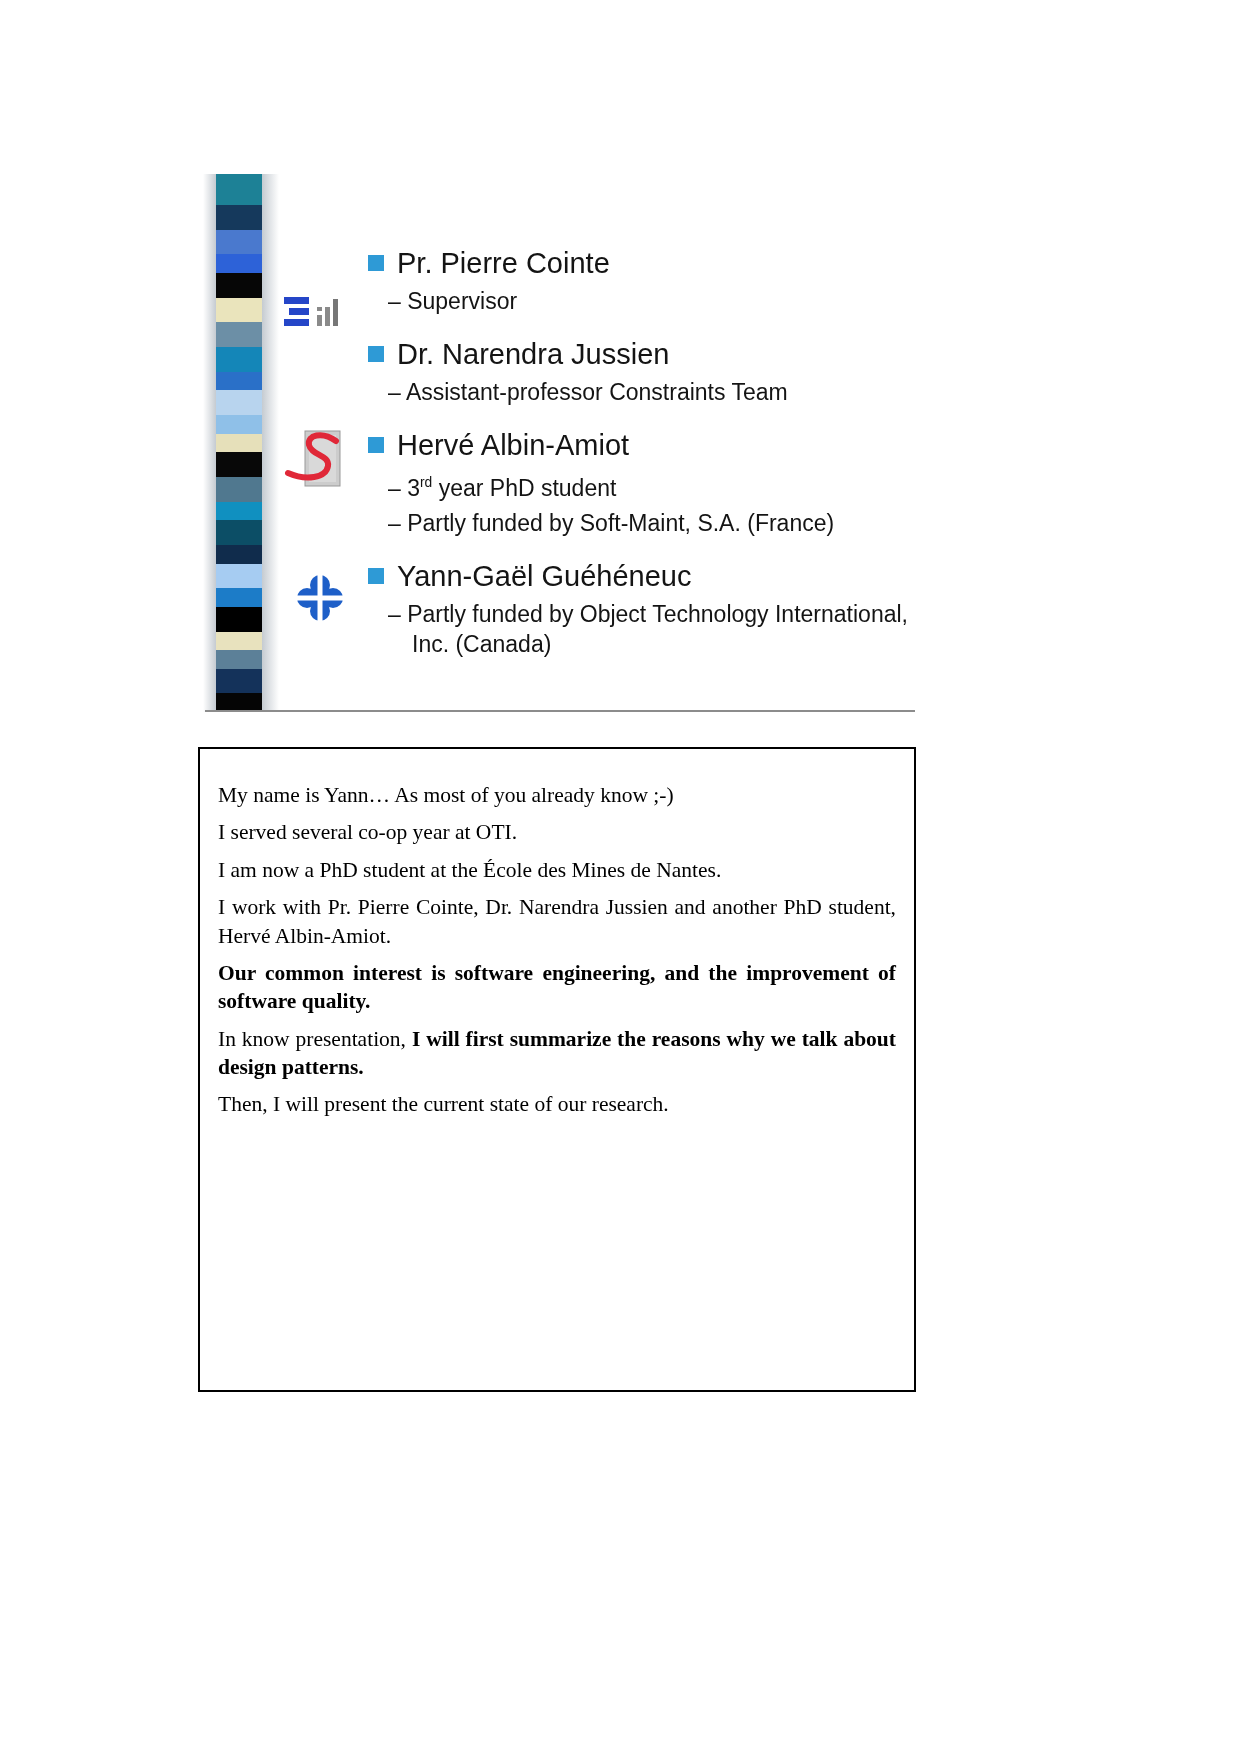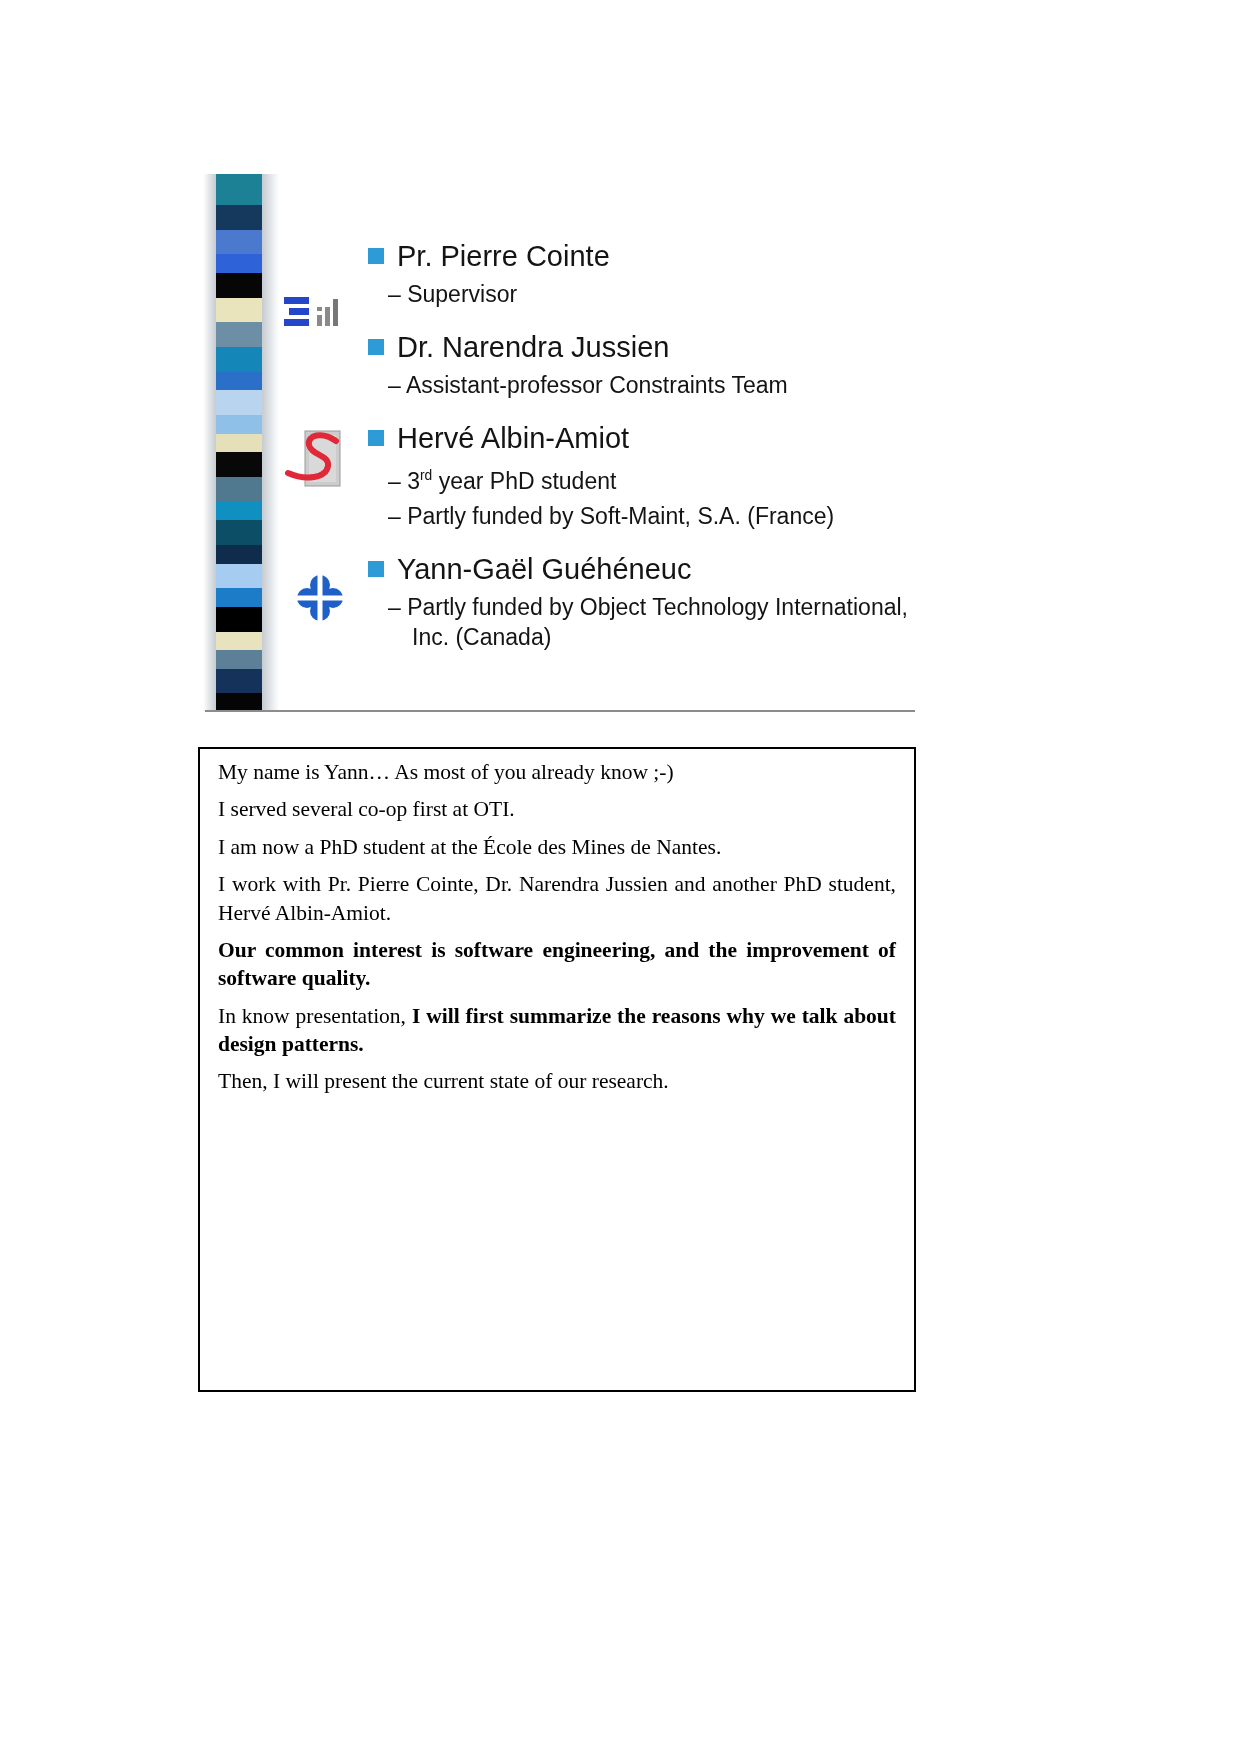--- a/index.html
+++ b/index.html
@@ -24,37 +24,37 @@
     background:linear-gradient(90deg, rgba(110,125,140,0.40), rgba(255,255,255,0));
   }
 
   
   .logo { position:absolute; }
   .logo-emn { left:282px; top:292px; }
   .logo-softmaint { left:284px; top:428px; }
   .logo-oti { left:294px; top:572px; }
 
   
-  .bullets { position:absolute; left:368px; top:238px; width:548px; color:#141414; }
+  .bullets { position:absolute; left:368px; top:245px; width:548px; color:#141414; }
   .bullet-group { margin:0 0 20px 0; }
   .bullet-main { display:flex; align-items:center; gap:13px; font-size:29px; line-height:36px; }
   .bullet-square { width:16px; height:16px; flex:0 0 16px; }
   .bullet-sub {
     margin:5px 0 0 20px; font-size:23px; line-height:30px;
     padding-left:24px; text-indent:-24px;
   }
   .bullet-sub sup { font-size:60%; }
 
   .slide-rule { position:absolute; left:205px; top:710px; width:710px; height:2px; background:#8c8c8c; }
 
   
   .notes {
     position:absolute; left:198px; top:747px; width:718px; height:645px;
     border:2px solid #000000; box-sizing:border-box;
-    padding:9px 18px; font-family:"Liberation Serif", serif;
+    padding:32px 18px; font-family:"Liberation Serif", serif;
     font-size:21.5px; line-height:1.32; color:#000000;
   }
   .notes p { margin:0 0 9px 0; }
   .p-justify { text-align:justify; }
   .p-bold { font-weight:bold; }
 </style>
 </head>
 <body>
 
 <div class="page">
@@ -159,21 +159,21 @@
         <div class="bullet-sub">– Partly funded by Object Technology International, Inc. (Canada)</div>
       </div>
 
     </div>
 
     <div class="slide-rule"></div>
   </div>
 
   <div class="notes">
     <p>My name is Yann… As most of you already know ;-)</p>
-    <p>I served several co-op first at OTI.</p>
+    <p>I served several co-op year at OTI.</p>
     <p>I am now a PhD student at the École des Mines de Nantes.</p>
     <p class="p-justify">I work with Pr. Pierre Cointe, Dr. Narendra Jussien and another PhD student, Hervé Albin-Amiot.</p>
     <p class="p-justify p-bold">Our common interest is software engineering, and the improvement of software quality.</p>
     <p class="p-justify"><span>In know presentation, </span><b>I will first summarize the reasons why we talk about design patterns.</b></p>
     <p>Then, I will present the current state of our research.</p>
   </div>
 
 </div>
 
 </body></html>

